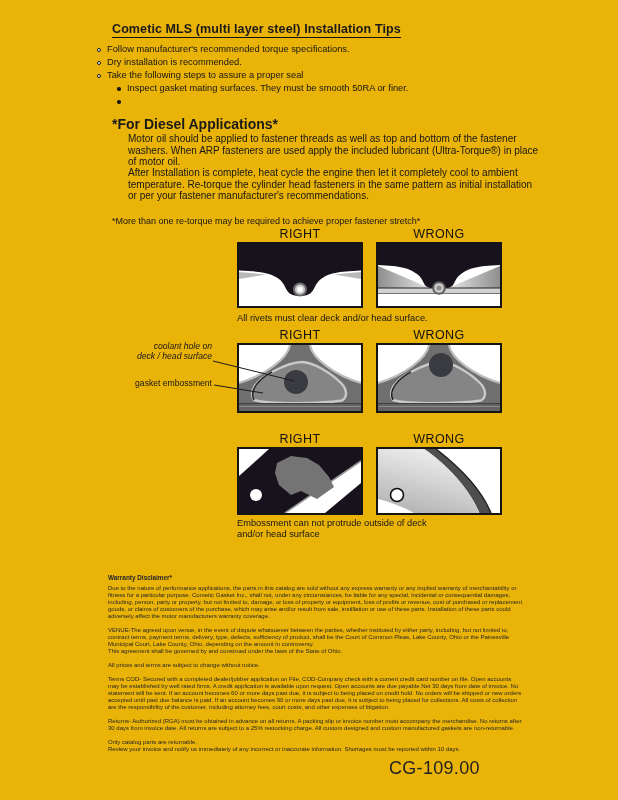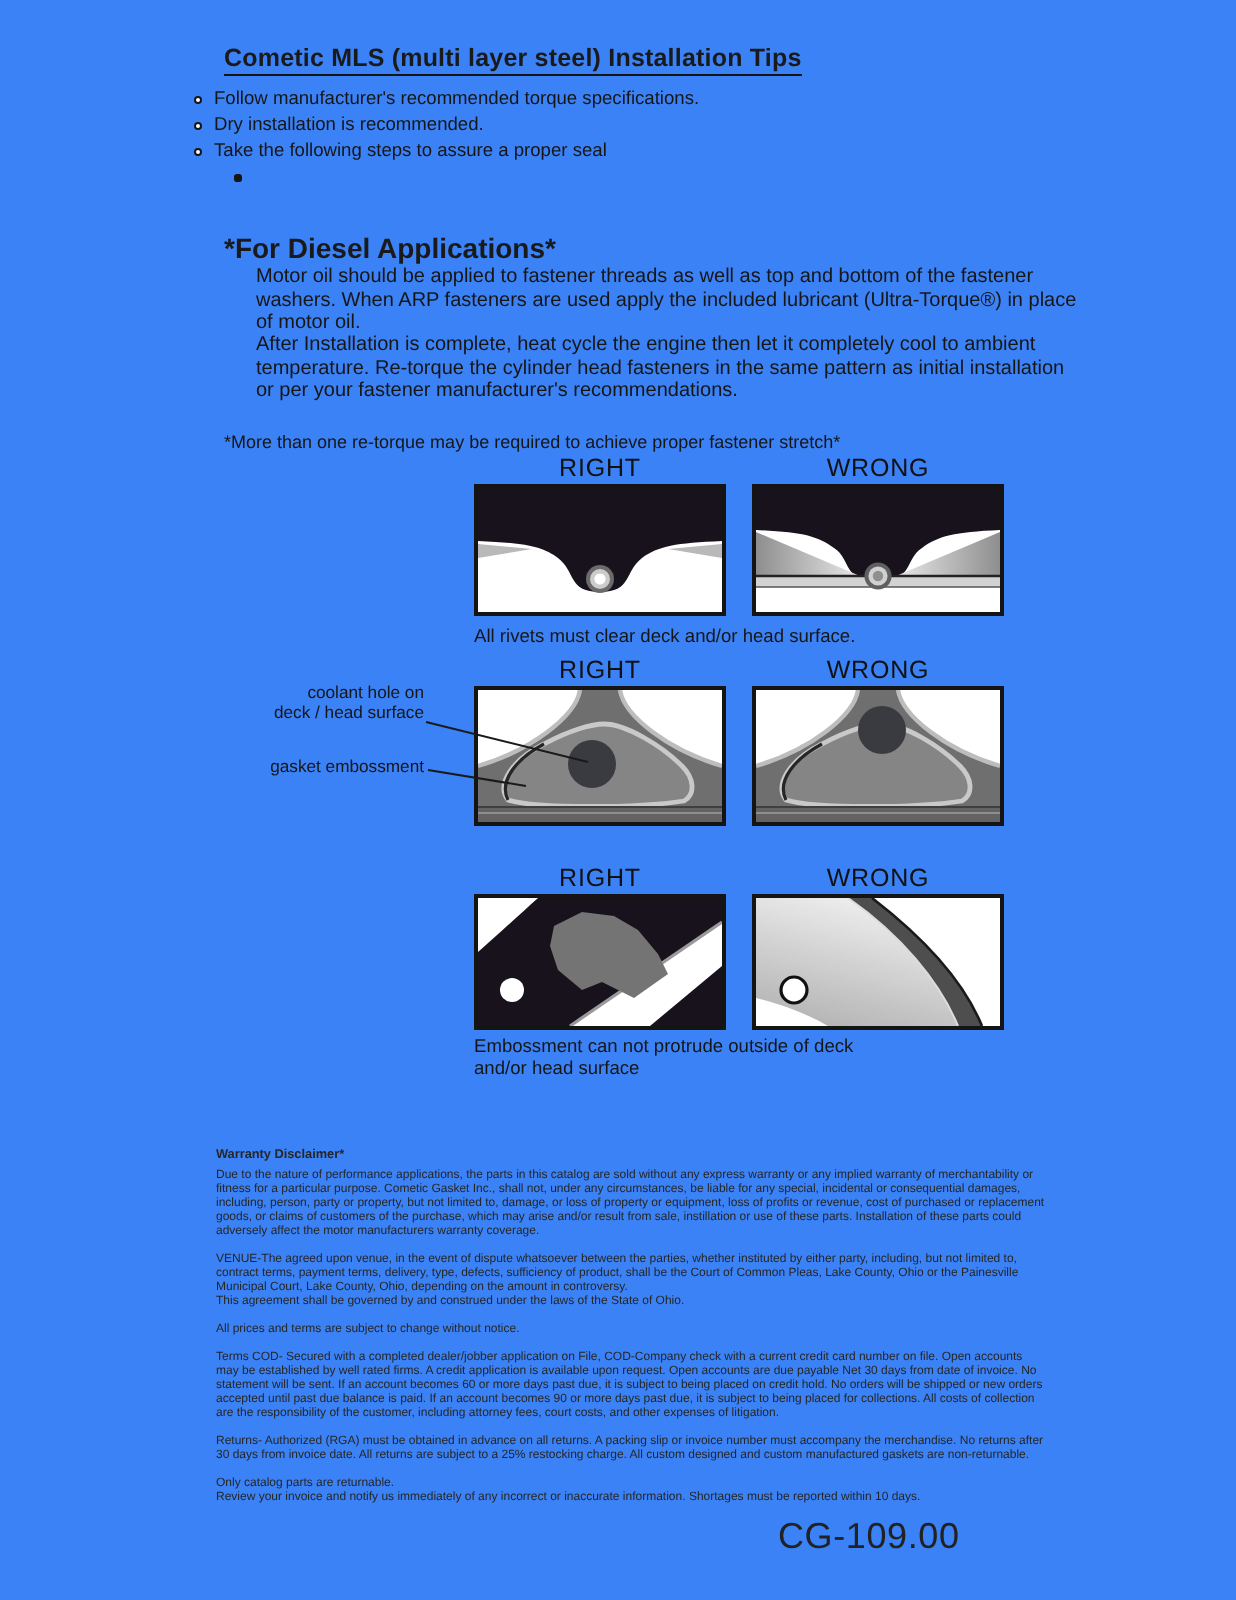--- a/index.html
+++ b/index.html
@@ -1,19 +1,19 @@
 <!DOCTYPE html>
 <html><head>
 <meta charset="utf-8">
 <style>
   * { margin:0; padding:0; box-sizing:border-box; }
   body { background:#888; font-family:"Liberation Sans", sans-serif; }
   .page {
     position:relative; width:618px; height:800px; margin:0 auto;
-    background:#3b82f6; color:#1a1a1a; overflow:hidden;
+    background:#eab308; color:#1a1a1a; overflow:hidden;
   }
   .abs { position:absolute; }
 
   .title {
     left:112px; top:22px; font-size:12.5px; font-weight:bold;
     border-bottom:1.6px solid #141414; padding-bottom:1px; letter-spacing:0.1px;
   }
 
   .bullets { left:96px; top:43px; list-style:none; }
   .bullets li {
@@ -36,21 +36,21 @@
   .diag-box { border:2px solid #141414; background:#fff; font-size:0; }
   .row1 { left:237px; top:227px; }
   .row2 { left:237px; top:328px; }
   .row3 { left:237px; top:432px; }
   .caption { font-size:9.3px; color:#161616; line-height:11px; }
   .cap1 { left:237px; top:313px; }
   .cap2 { left:240px; top:416px; }
   .cap3 { left:237px; top:518px; }
 
   .side-label { width:152px; left:60px; text-align:right; font-size:8.6px; line-height:10px; color:#161616; }
-  .coolant-label { top:341px; }
+  .coolant-label { top:341px;font-style:italic; }
   .embossment-label { top:378px; }
   .leader-svg { left:205px; top:350px; overflow:visible; pointer-events:none; z-index:5; }
 
   .legal { left:108px; top:574px; width:415px; font-size:6px; line-height:7px; color:#262626; }
   .legal-heading { font-weight:bold; font-size:6.4px; margin-bottom:4px; }
   .legal p { margin-top:7px; }
   .legal p.first { margin-top:0; }
   .legal p.no-gap { margin-top:0; }
 
   .pagenum { left:389px; top:758px; font-size:18px; color:#222; letter-spacing:0.3px; }
@@ -59,21 +59,21 @@
 <body>
 
 <div class="page">
 
   <div class="abs title">Cometic MLS (multi layer steel) Installation Tips</div>
 
   <ul class="abs bullets">
     <li><span class="marker open"></span><span>Follow manufacturer's recommended torque specifications.</span></li>
     <li><span class="marker open"></span><span>Dry installation is recommended.</span></li>
     <li><span class="marker open"></span><span>Take the following steps to assure a proper seal</span></li>
-    <li class="sub"><span class="marker filled"></span></li>
+    <li class="sub"><span class="marker filled"></span><span>Inspect gasket mating surfaces.  They must be smooth 50RA or finer.</span></li>
     <li class="sub"><span class="marker filled"></span></li>
   </ul>
 
   <div class="abs diesel-heading">*For Diesel Applications*</div>
   <div class="abs para para1">Motor oil should be applied to fastener threads as well as top and bottom of the fastener washers. When ARP fasteners are used apply the included lubricant (Ultra-Torque®) in place of motor oil.</div>
   <div class="abs para para2">After Installation is complete, heat cycle the engine then let it completely cool to ambient temperature. Re-torque the cylinder head fasteners in the same pattern as initial installation or per your fastener manufacturer's recommendations.</div>
   <div class="abs note">*More than one re-torque may be required to achieve proper fastener stretch*</div>
 
   <div class="abs diag-row row1">
     <div class="diag-col">

